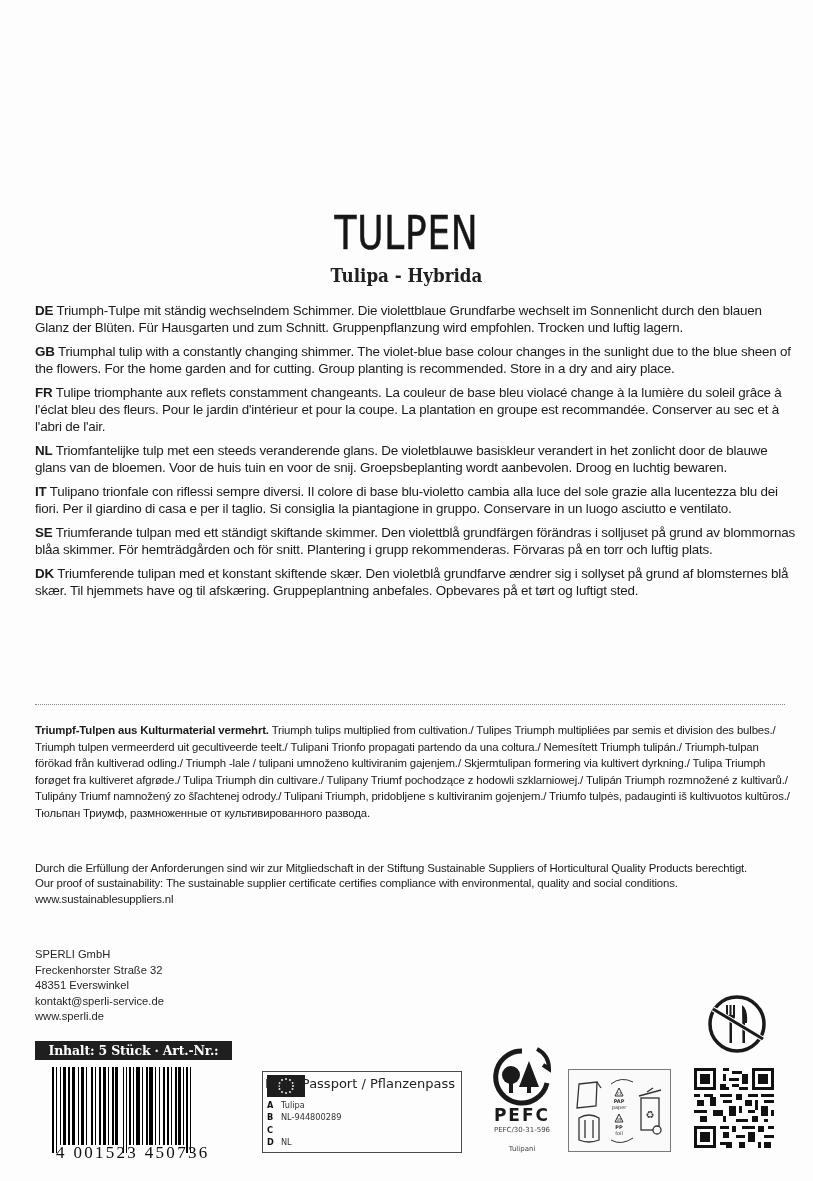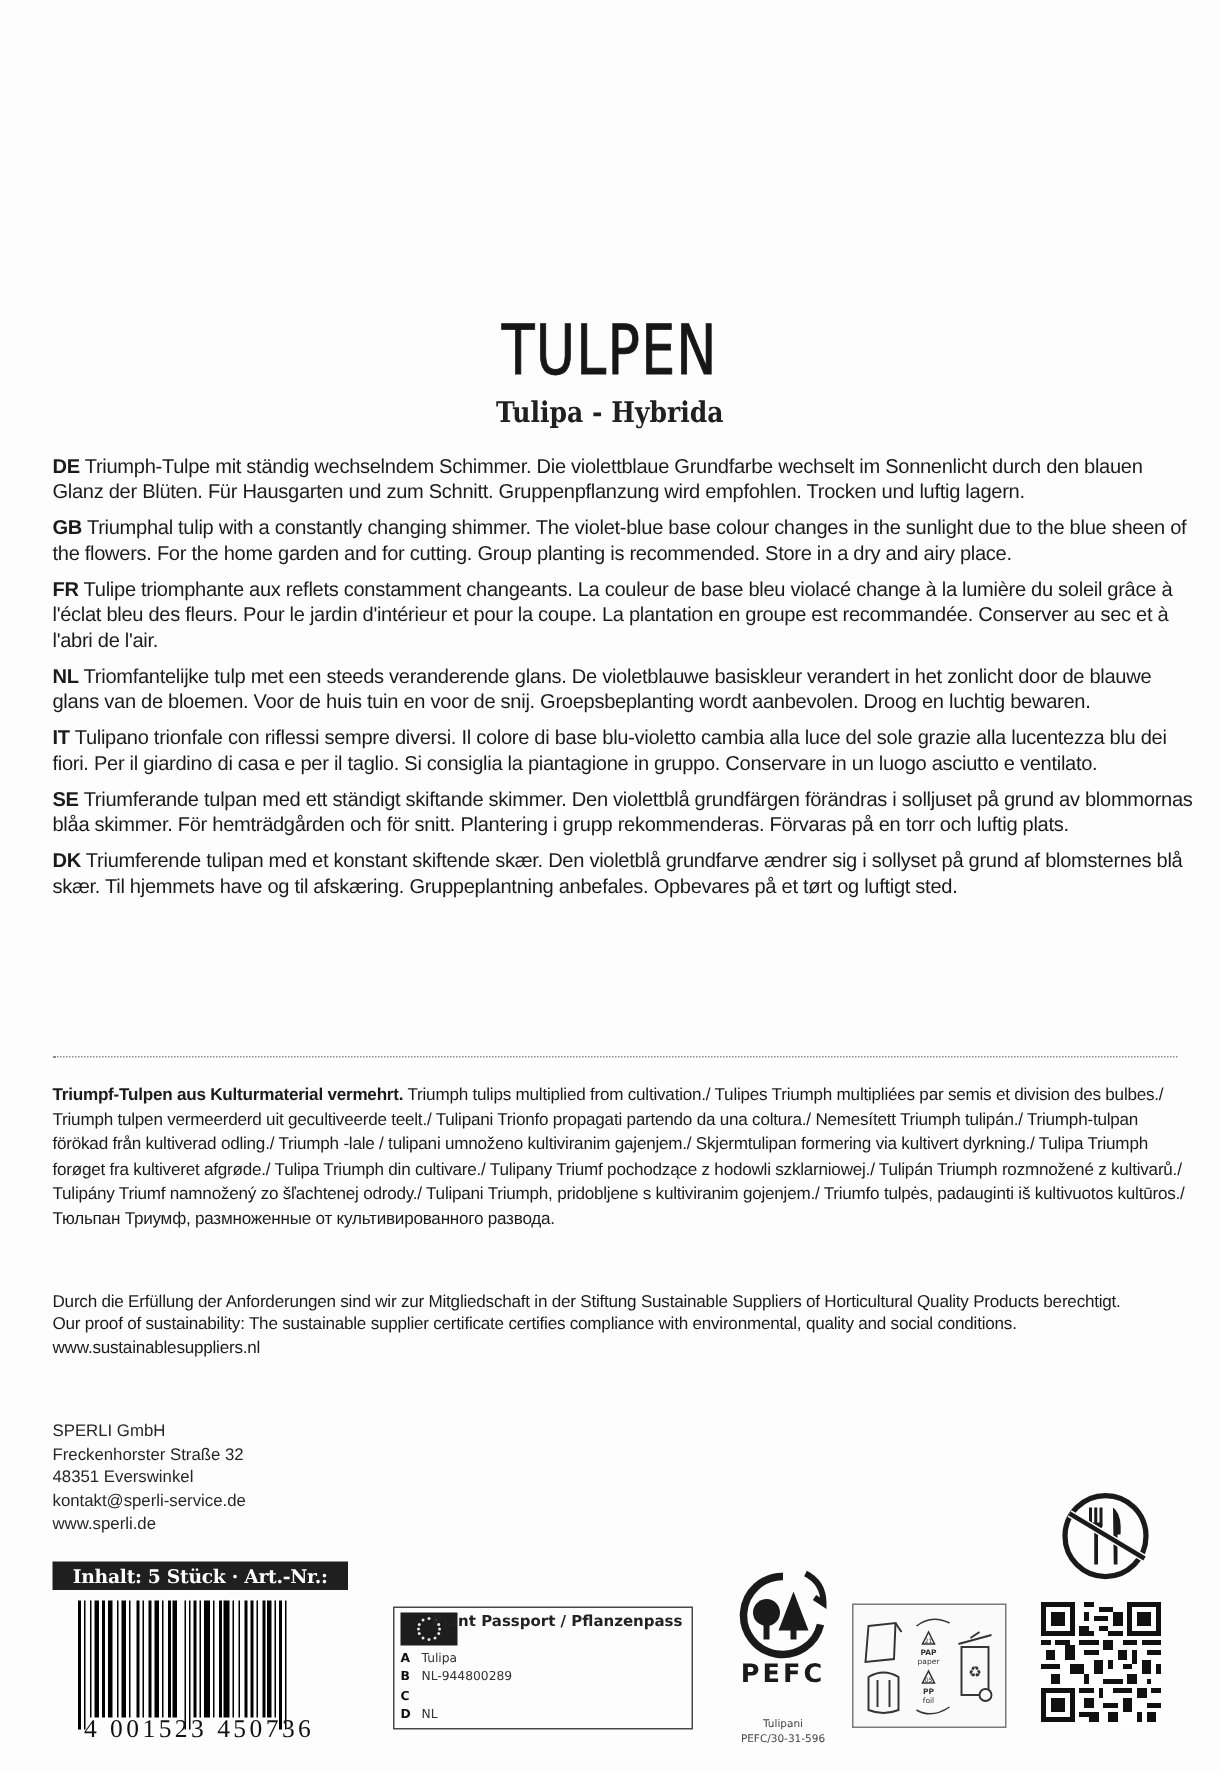--- a/index.html
+++ b/index.html
@@ -53,26 +53,26 @@
   .ean {
     position:absolute; top:1143px; left:56px; width:165px; font-family:Liberation Serif, serif;
     font-size:17px; letter-spacing:2.3px; color:#111;
   }
   .passport {
     position:absolute; top:1071px; left:262px; width:198px; height:80px;
     border:1px solid #4a4a4a; font-family:"DejaVu Sans", sans-serif;
   }
   .eu-flag { position:absolute; top:3px; left:4px; width:38px; height:22px; background:#1d1d1d; }
   .eu-flag svg { display:block; }
-  .pp-title { position:absolute; top:4px; right:6px; font-size:10px; font-weight:bold; color:#222; }
+  .pp-title { position:absolute; top:4px; right:6px; font-size:13px; font-weight:normal; color:#222; }
   .pp-rows { position:absolute; top:27px; left:4px; font-size:8.2px; line-height:12.3px; color:#333; }
   .pp-row { display:flex; }
   .pp-key { width:14px; font-weight:bold; color:#111; }
   .pefc { position:absolute; top:1045px; left:487px; width:70px; }
-  .pefc-code { position:absolute; top:1126px; left:476px; width:92px; text-align:center; font-size:7px; color:#444; font-family:"DejaVu Sans", sans-serif;margin-top:29px;}
+  .pefc-code { position:absolute; top:1126px; left:476px; width:92px; text-align:center; font-size:7px; color:#444; font-family:"DejaVu Sans", sans-serif;}
   .pefc-pack { position:absolute; top:1145px; left:476px; width:92px; text-align:center; font-size:7px; color:#444; font-family:"DejaVu Sans", sans-serif;}
   .recycle { position:absolute; top:1069px; left:568px; width:101px; height:81px; border:1px solid #7a7a7a; background:#fafafa; }
   .noeat { position:absolute; top:993px; left:706px; width:62px; height:62px; }
   .qr { position:absolute; top:1068px; left:694px; width:80px; height:80px; }
 </style>
 </head>
 <body>
 
 <div class="title">TULPEN</div>
 <div class="subtitle">Tulipa - Hybrida</div>

